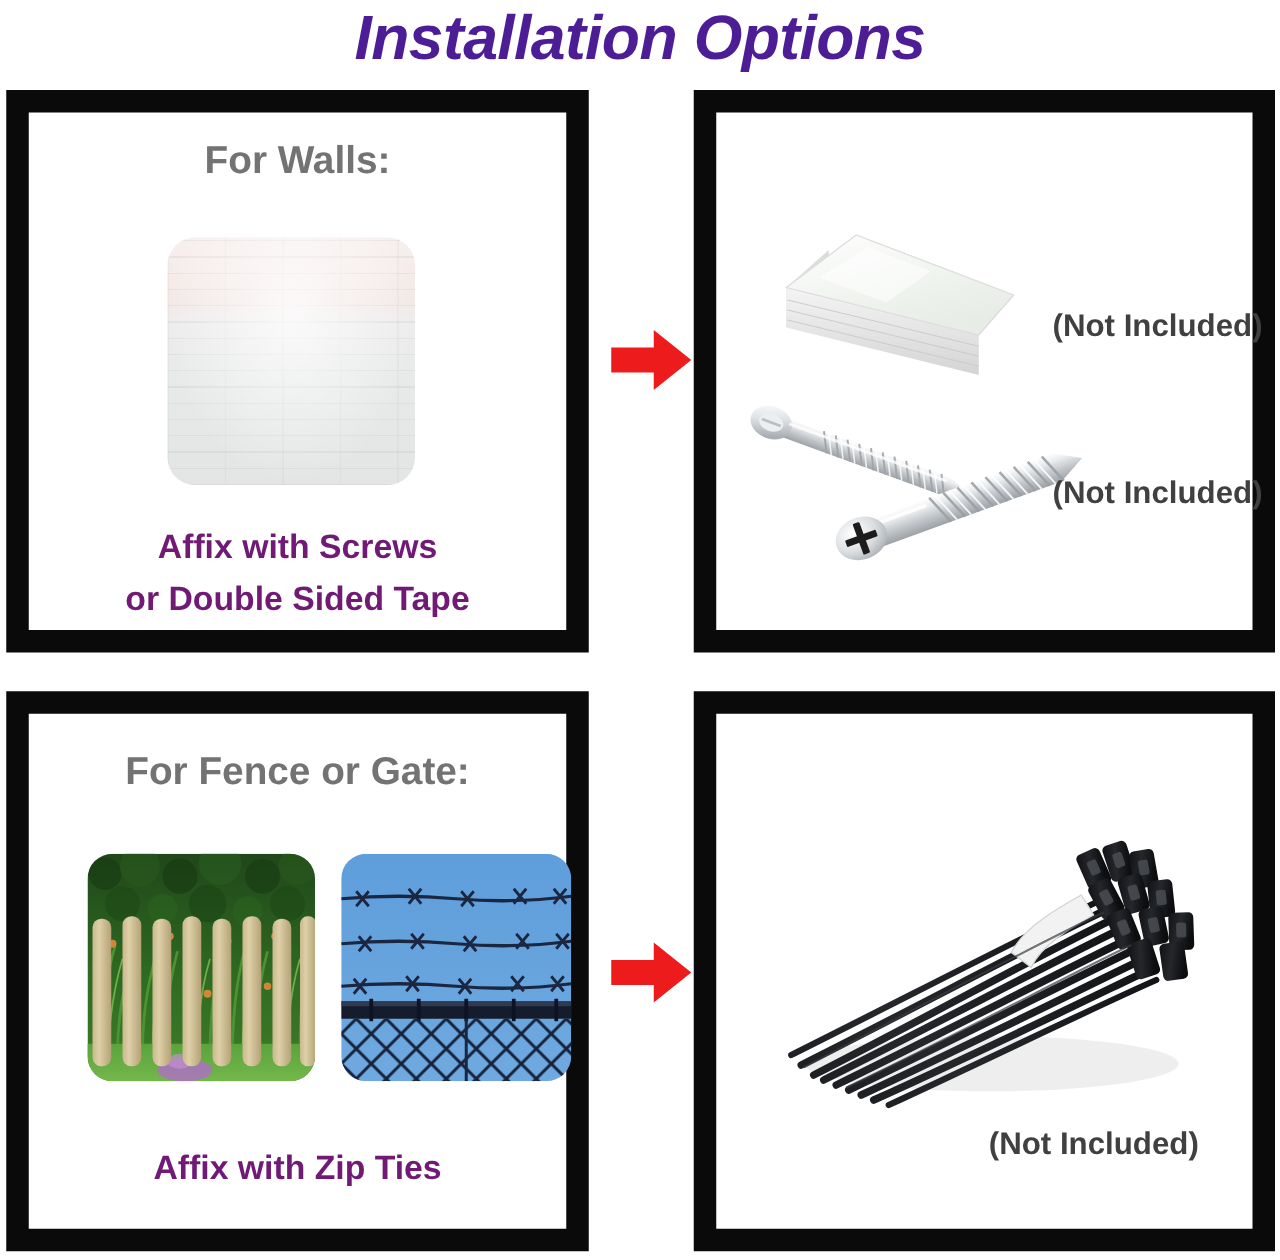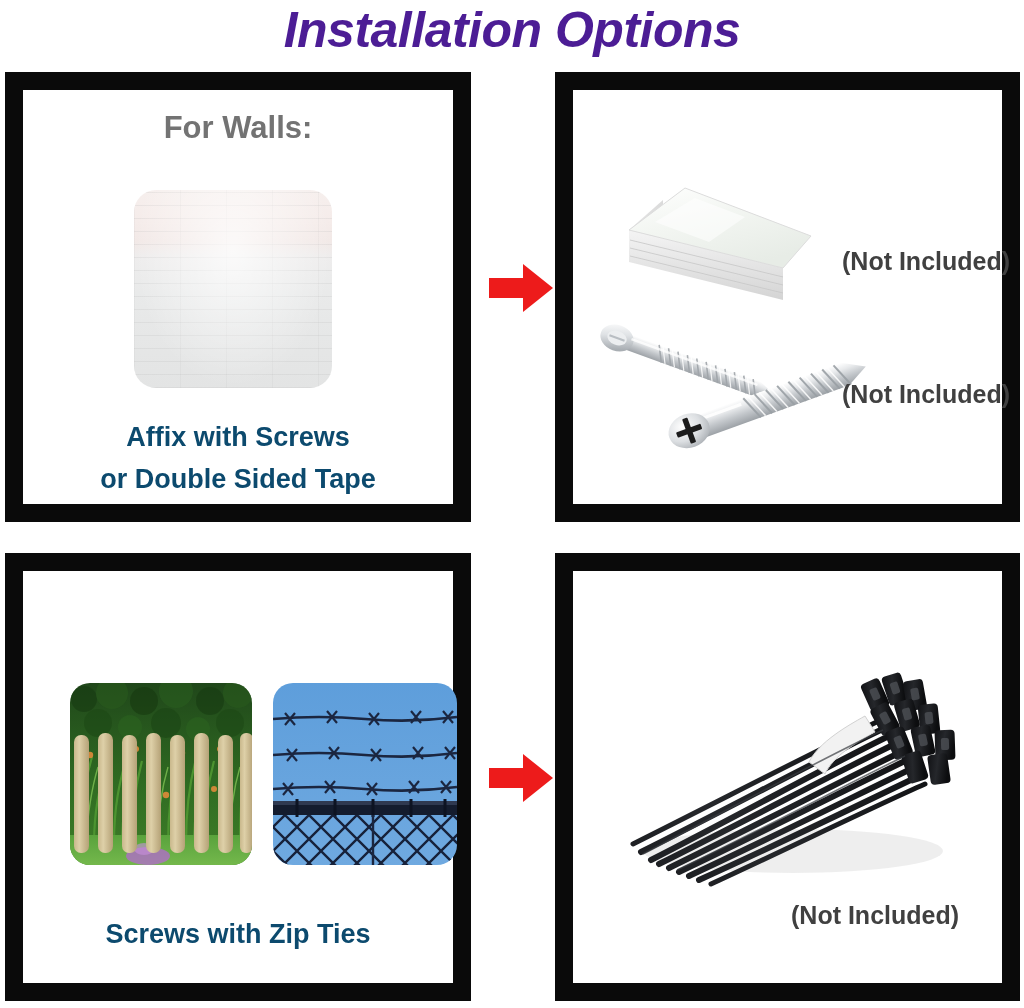--- a/index.html
+++ b/index.html
@@ -68,21 +68,21 @@
 
   
   .panel-caption {
     position: absolute;
     left: 0;
     width: 100%;
     text-align: center;
     font-family: "Liberation Sans", sans-serif;
     font-weight: bold;
     font-size: 27px;
-    color: #0c4a6e;
+    color: #701a75;
     white-space: nowrap;
   }
   #walls-caption-1 { top: 332px; }
   #walls-caption-2 { top: 374px; }
   #fence-caption-1 { top: 348px; }
 
   
   .not-included {
     position: absolute;
     font-family: "Liberation Sans", sans-serif;
@@ -359,20 +359,21 @@
     </div>
 
     <div class="not-included" id="ni-screws">(Not Included)</div>
 
   </div>
 </div>
 
 <div class="panel" id="panel-fence">
   <div class="panel-inner">
 
+    <div class="panel-heading" id="fence-heading">For Fence or Gate:</div>
 
     <div class="photo" id="photo-picket">
       <svg viewBox="0 0 182 182" width="182" height="182" preserveAspectRatio="none" aria-hidden="true">
         <defs>
           <linearGradient id="hedgeG" x1="0" y1="0" x2="0" y2="1">
             <stop offset="0%" stop-color="#20471a"></stop>
             <stop offset="55%" stop-color="#2f6b22"></stop>
             <stop offset="100%" stop-color="#3f7f28"></stop>
           </linearGradient>
           <linearGradient id="grassG" x1="0" y1="0" x2="0" y2="1">
@@ -503,21 +504,21 @@
             <path d="M138,116 L138,134"></path>
           <path d="M172,116 L172,134"></path>
         </g>
 
         <rect x="0" y="132" width="184" height="50" fill="url(#chainP)"></rect>
 
         <path d="M100,132 L100,182" stroke="#1b2640" stroke-width="2.4" fill="none"></path>
       </svg>
     </div>
 
-    <div class="panel-caption" id="fence-caption-1">Screws with Zip Ties</div>
+    <div class="panel-caption" id="fence-caption-1">Affix with Zip Ties</div>
 
   </div>
 </div>
 
 <div class="arrow" id="arrow-fence">
   <svg viewBox="0 0 64 52" width="64" height="52" aria-hidden="true">
     <polygon points="0,16 34,16 34,2 64,26 34,50 34,36 0,36" fill="#ED1B1B"></polygon>
   </svg>
 </div>
 

